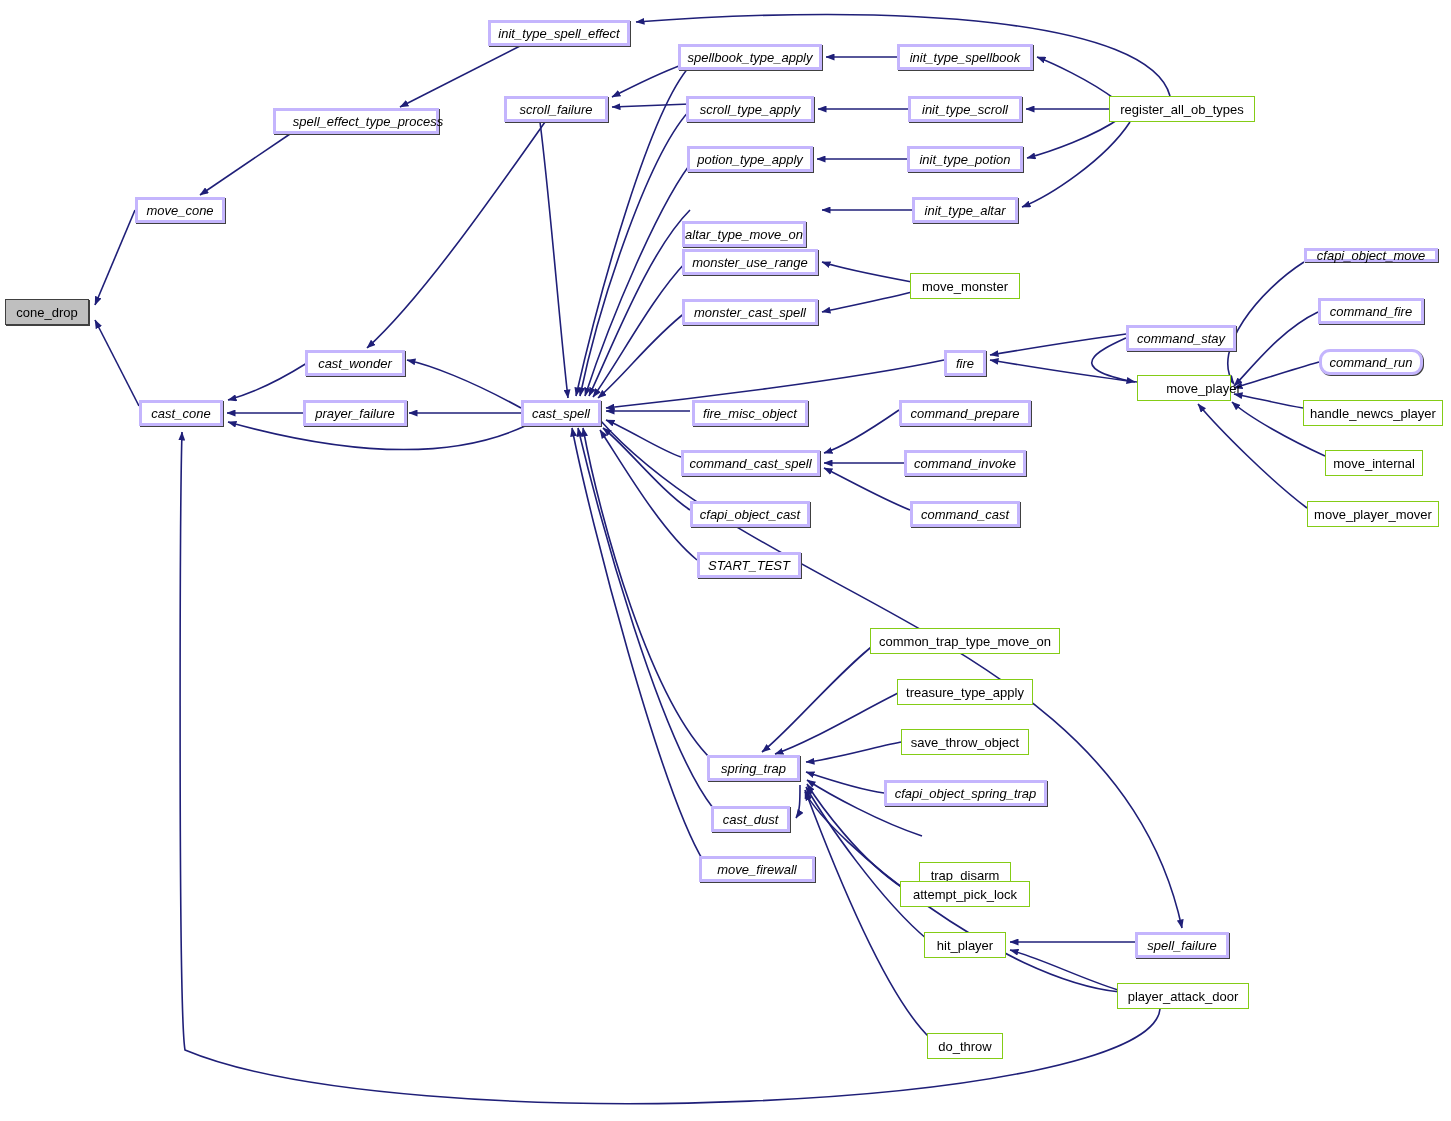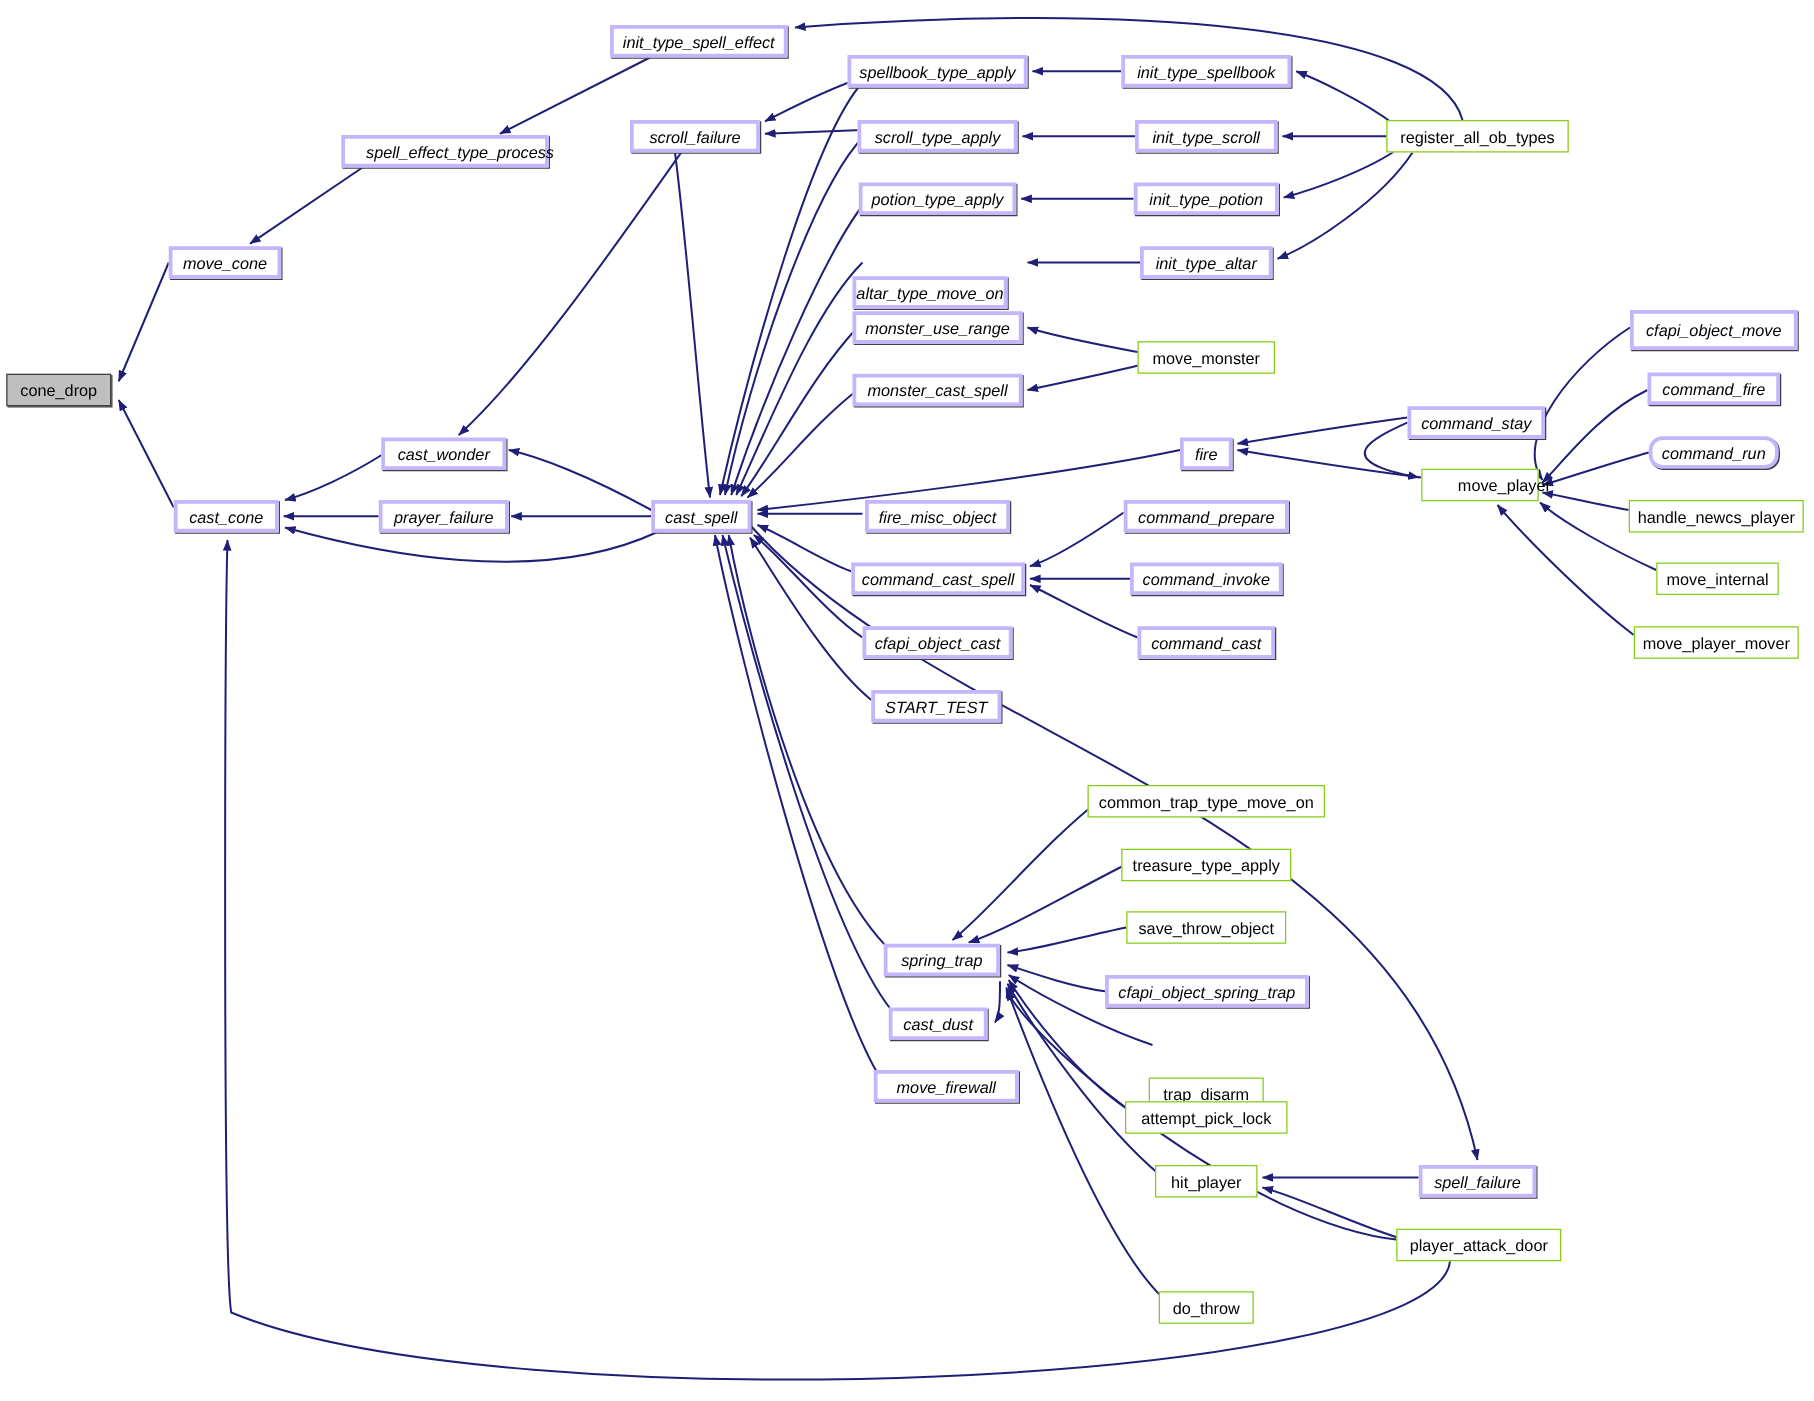--- a/index.html
+++ b/index.html
@@ -138,21 +138,21 @@
       <div class="node black" style="left: 907px; top: 146px; width: 116px; height: 26px;">init_type_potion</div>
       <div class="node black" style="left: 912px; top: 197px; width: 106px; height: 26px;">init_type_altar</div>
       <div class="node red" style="left: 910px; top: 273px; width: 110px; height: 26px;">move_monster</div>
       <div class="node black" style="left: 899px; top: 400px; width: 132px; height: 26px;">command_prepare</div>
       <div class="node black" style="left: 904px; top: 450px; width: 122px; height: 26px;">command_invoke</div>
       <div class="node black" style="left: 910px; top: 501px; width: 110px; height: 26px;">command_cast</div>
       <div class="node red" style="left: 1109px; top: 96px; width: 146px; height: 26px;">register_all_ob_types</div>
       <div class="node black" style="left: 944px; top: 350px; width: 42px; height: 26px;">fire</div>
       <div class="node black" style="left: 1126px; top: 325px; width: 110px; height: 26px;">command_stay</div>
       <div class="node red" style="left: 1137px; top: 375px; width: 94px; height: 26px; padding-left: 39px;">move_player</div>
-      <div class="node black" style="left: 1304px; top: 248px; width: 134px; height: 32px;">cfapi_object_move</div>
+      <div class="node black" style="left: 1304px; top: 248px; width: 134px; height: 14px;">cfapi_object_move</div>
       <div class="node black" style="left: 1318px; top: 298px; width: 106px; height: 26px;">command_fire</div>
       <div class="node black" style="left: 1319px; top: 349px; width: 104px; height: 26px; border-radius: 11px;">command_run</div>
       <div class="node red" style="left: 1303px; top: 400px; width: 140px; height: 26px;">handle_newcs_player</div>
       <div class="node red" style="left: 1325px; top: 450px; width: 98px; height: 26px;">move_internal</div>
       <div class="node red" style="left: 1307px; top: 501px; width: 132px; height: 26px;">move_player_mover</div>
       <div class="node black" style="left: 707px; top: 755px; width: 93px; height: 26px;">spring_trap</div>
       <div class="node black" style="left: 711px; top: 806px; width: 79px; height: 26px;">cast_dust</div>
       <div class="node black" style="left: 699px; top: 856px; width: 116px; height: 26px;">move_firewall</div>
       <div class="node red" style="left: 870px; top: 628px; width: 190px; height: 26px;">common_trap_type_move_on</div>
       <div class="node red" style="left: 897px; top: 679px; width: 136px; height: 26px;">treasure_type_apply</div>

